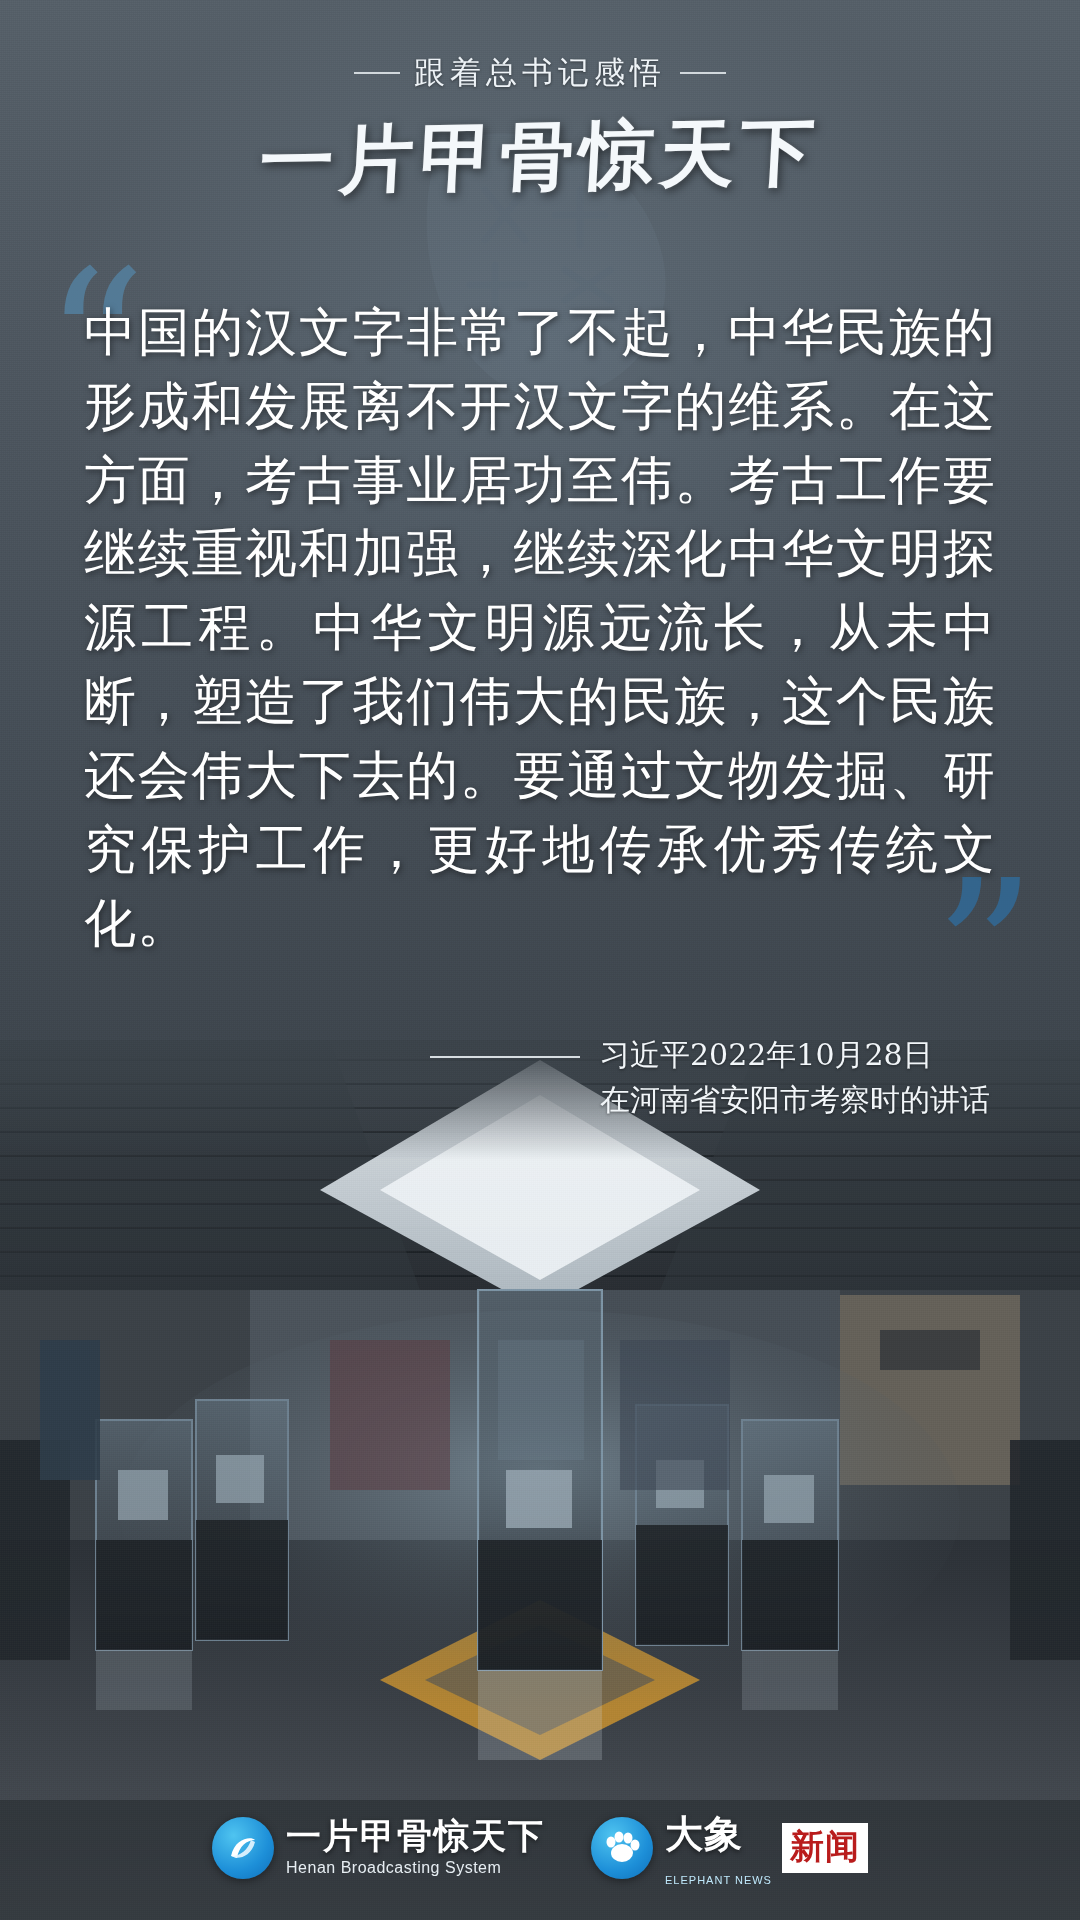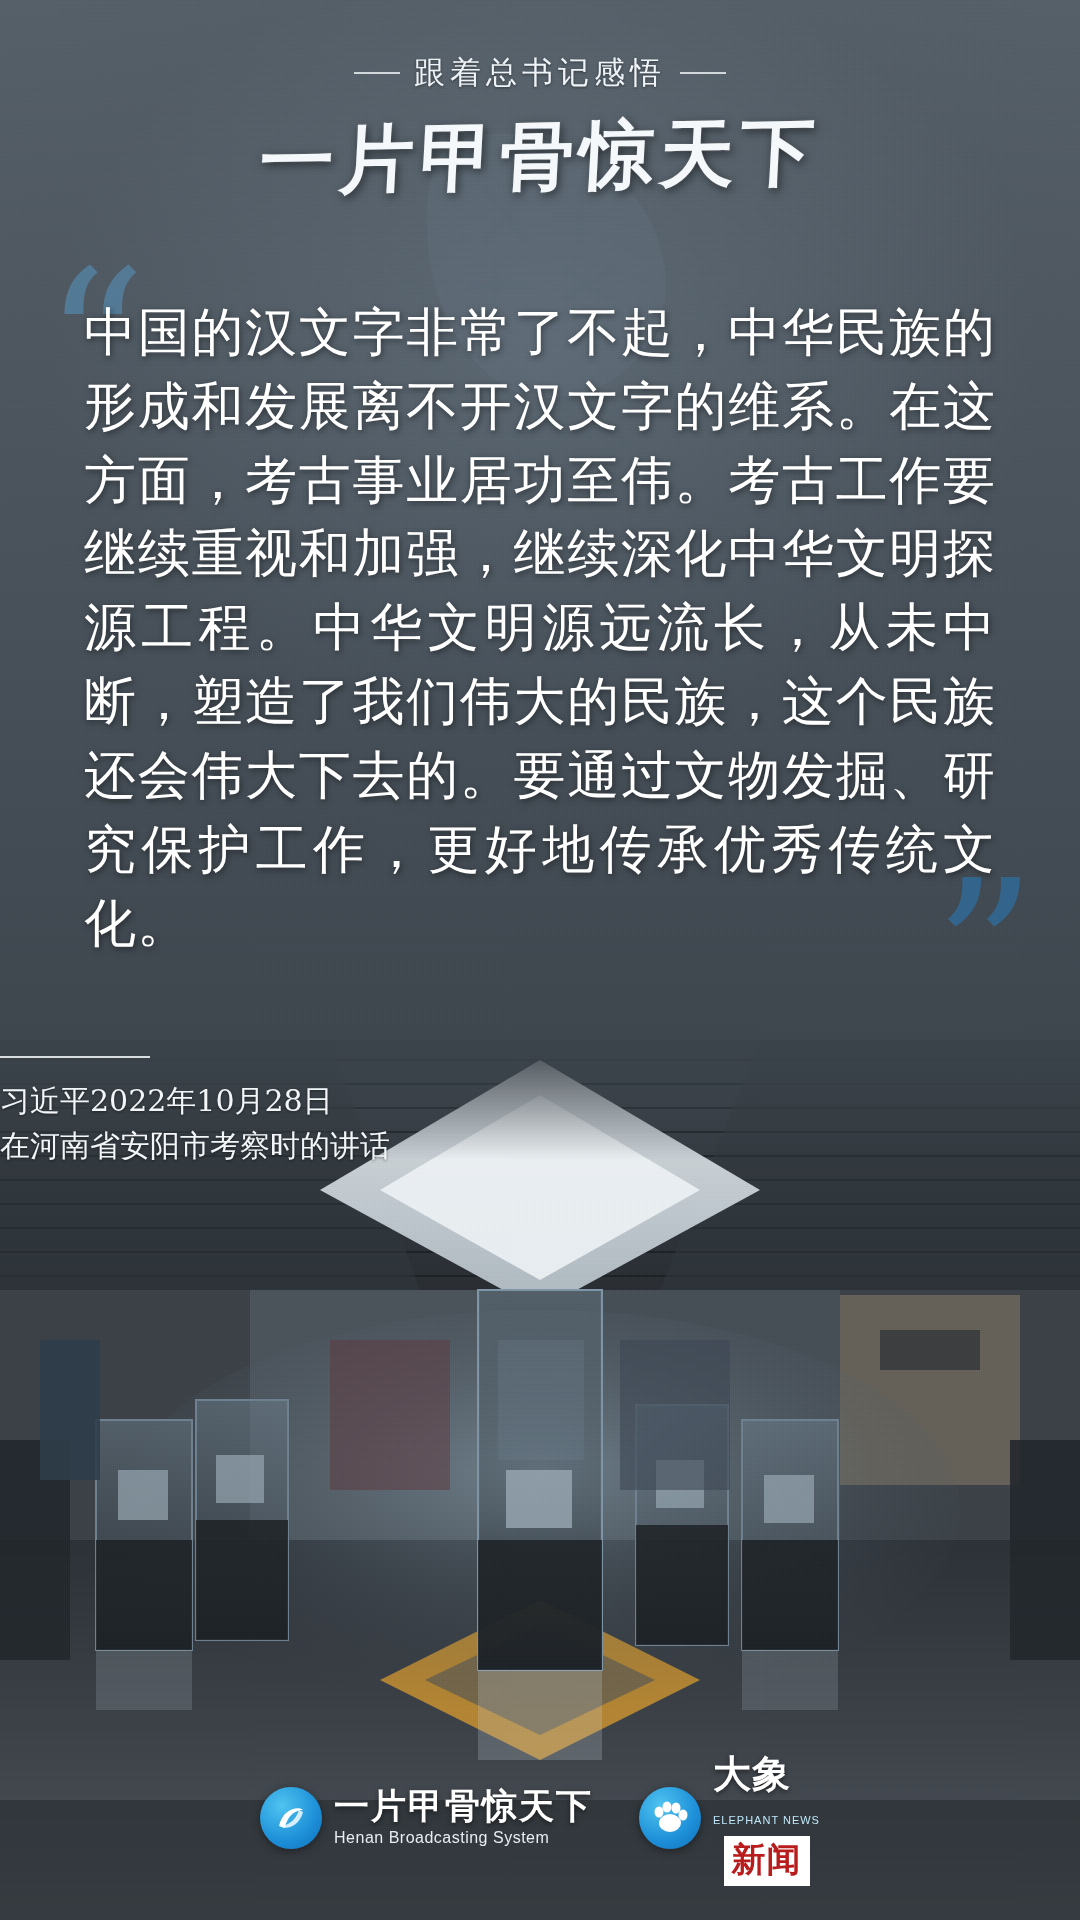--- a/index.html
+++ b/index.html
@@ -127,21 +127,20 @@
   
   .attrib {
     position: relative;
     z-index: 3;
     margin-top: 72px;
     padding-right: 90px;
     display: flex;
     justify-content: flex-end;
     align-items: flex-start;
     gap: 20px;
-    flex-direction: column;
   }
   .attrib .rule {
     width: 150px;
     height: 2px;
     background: #e9eef2;
     margin-top: 24px;
     opacity: .9;
   }
   .attrib-lines {
     font-family: "DejaVu Serif", "Liberation Serif", serif;
@@ -207,21 +206,21 @@
     line-height: 1.05;
     text-shadow: 0 2px 5px rgba(0,0,0,.5);
   }
   .logo-text-en {
     font-family: Liberation Sans, sans-serif;
     font-size: 16px;
     color: #e7eef3;
     letter-spacing: .5px;
     margin-top: 4px;
   }
-  .dx-wrap { display:flex; align-items:center; gap:10px;flex-direction:column; }
+  .dx-wrap { display:flex; align-items:center; gap:10px; }
   .dx-cn {
     font-family: "DejaVu Serif", "Liberation Serif", serif;
     font-size: 38px;
     font-weight: 700;
     color: #ffffff;
     letter-spacing: 1px;
     text-shadow: 0 2px 5px rgba(0,0,0,.5);
   }
   .dx-news {
     display:inline-block;

